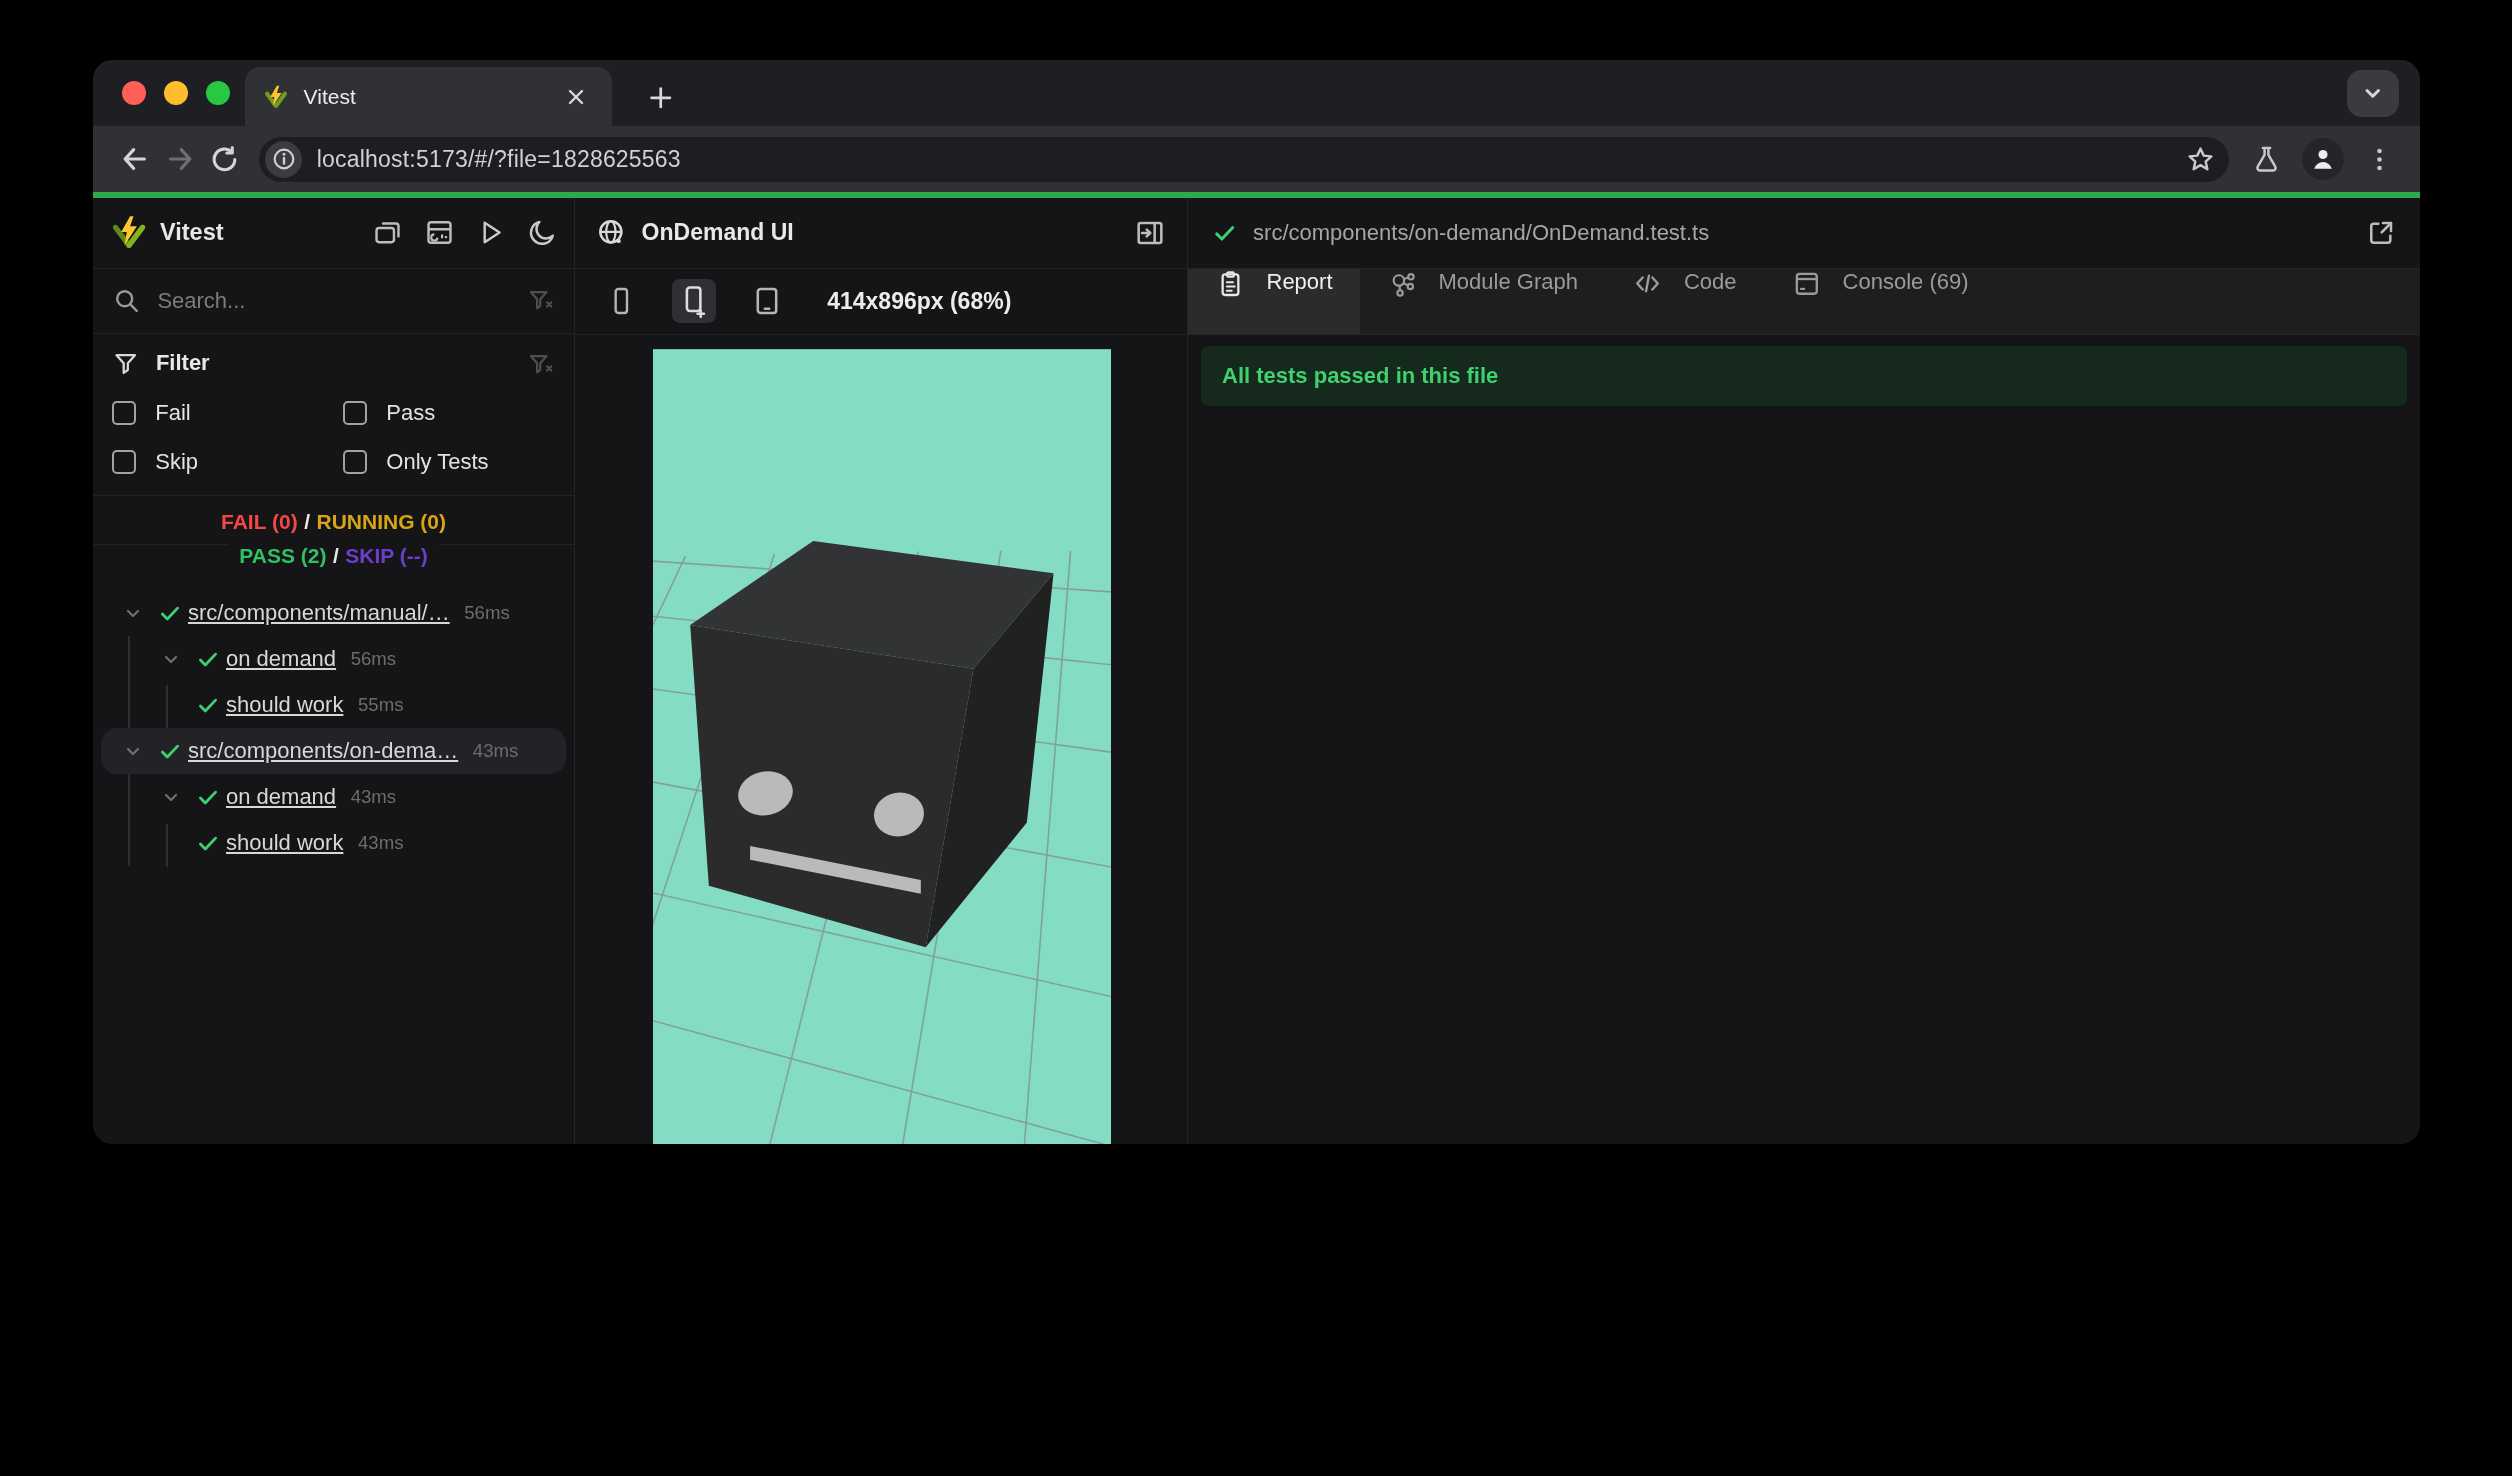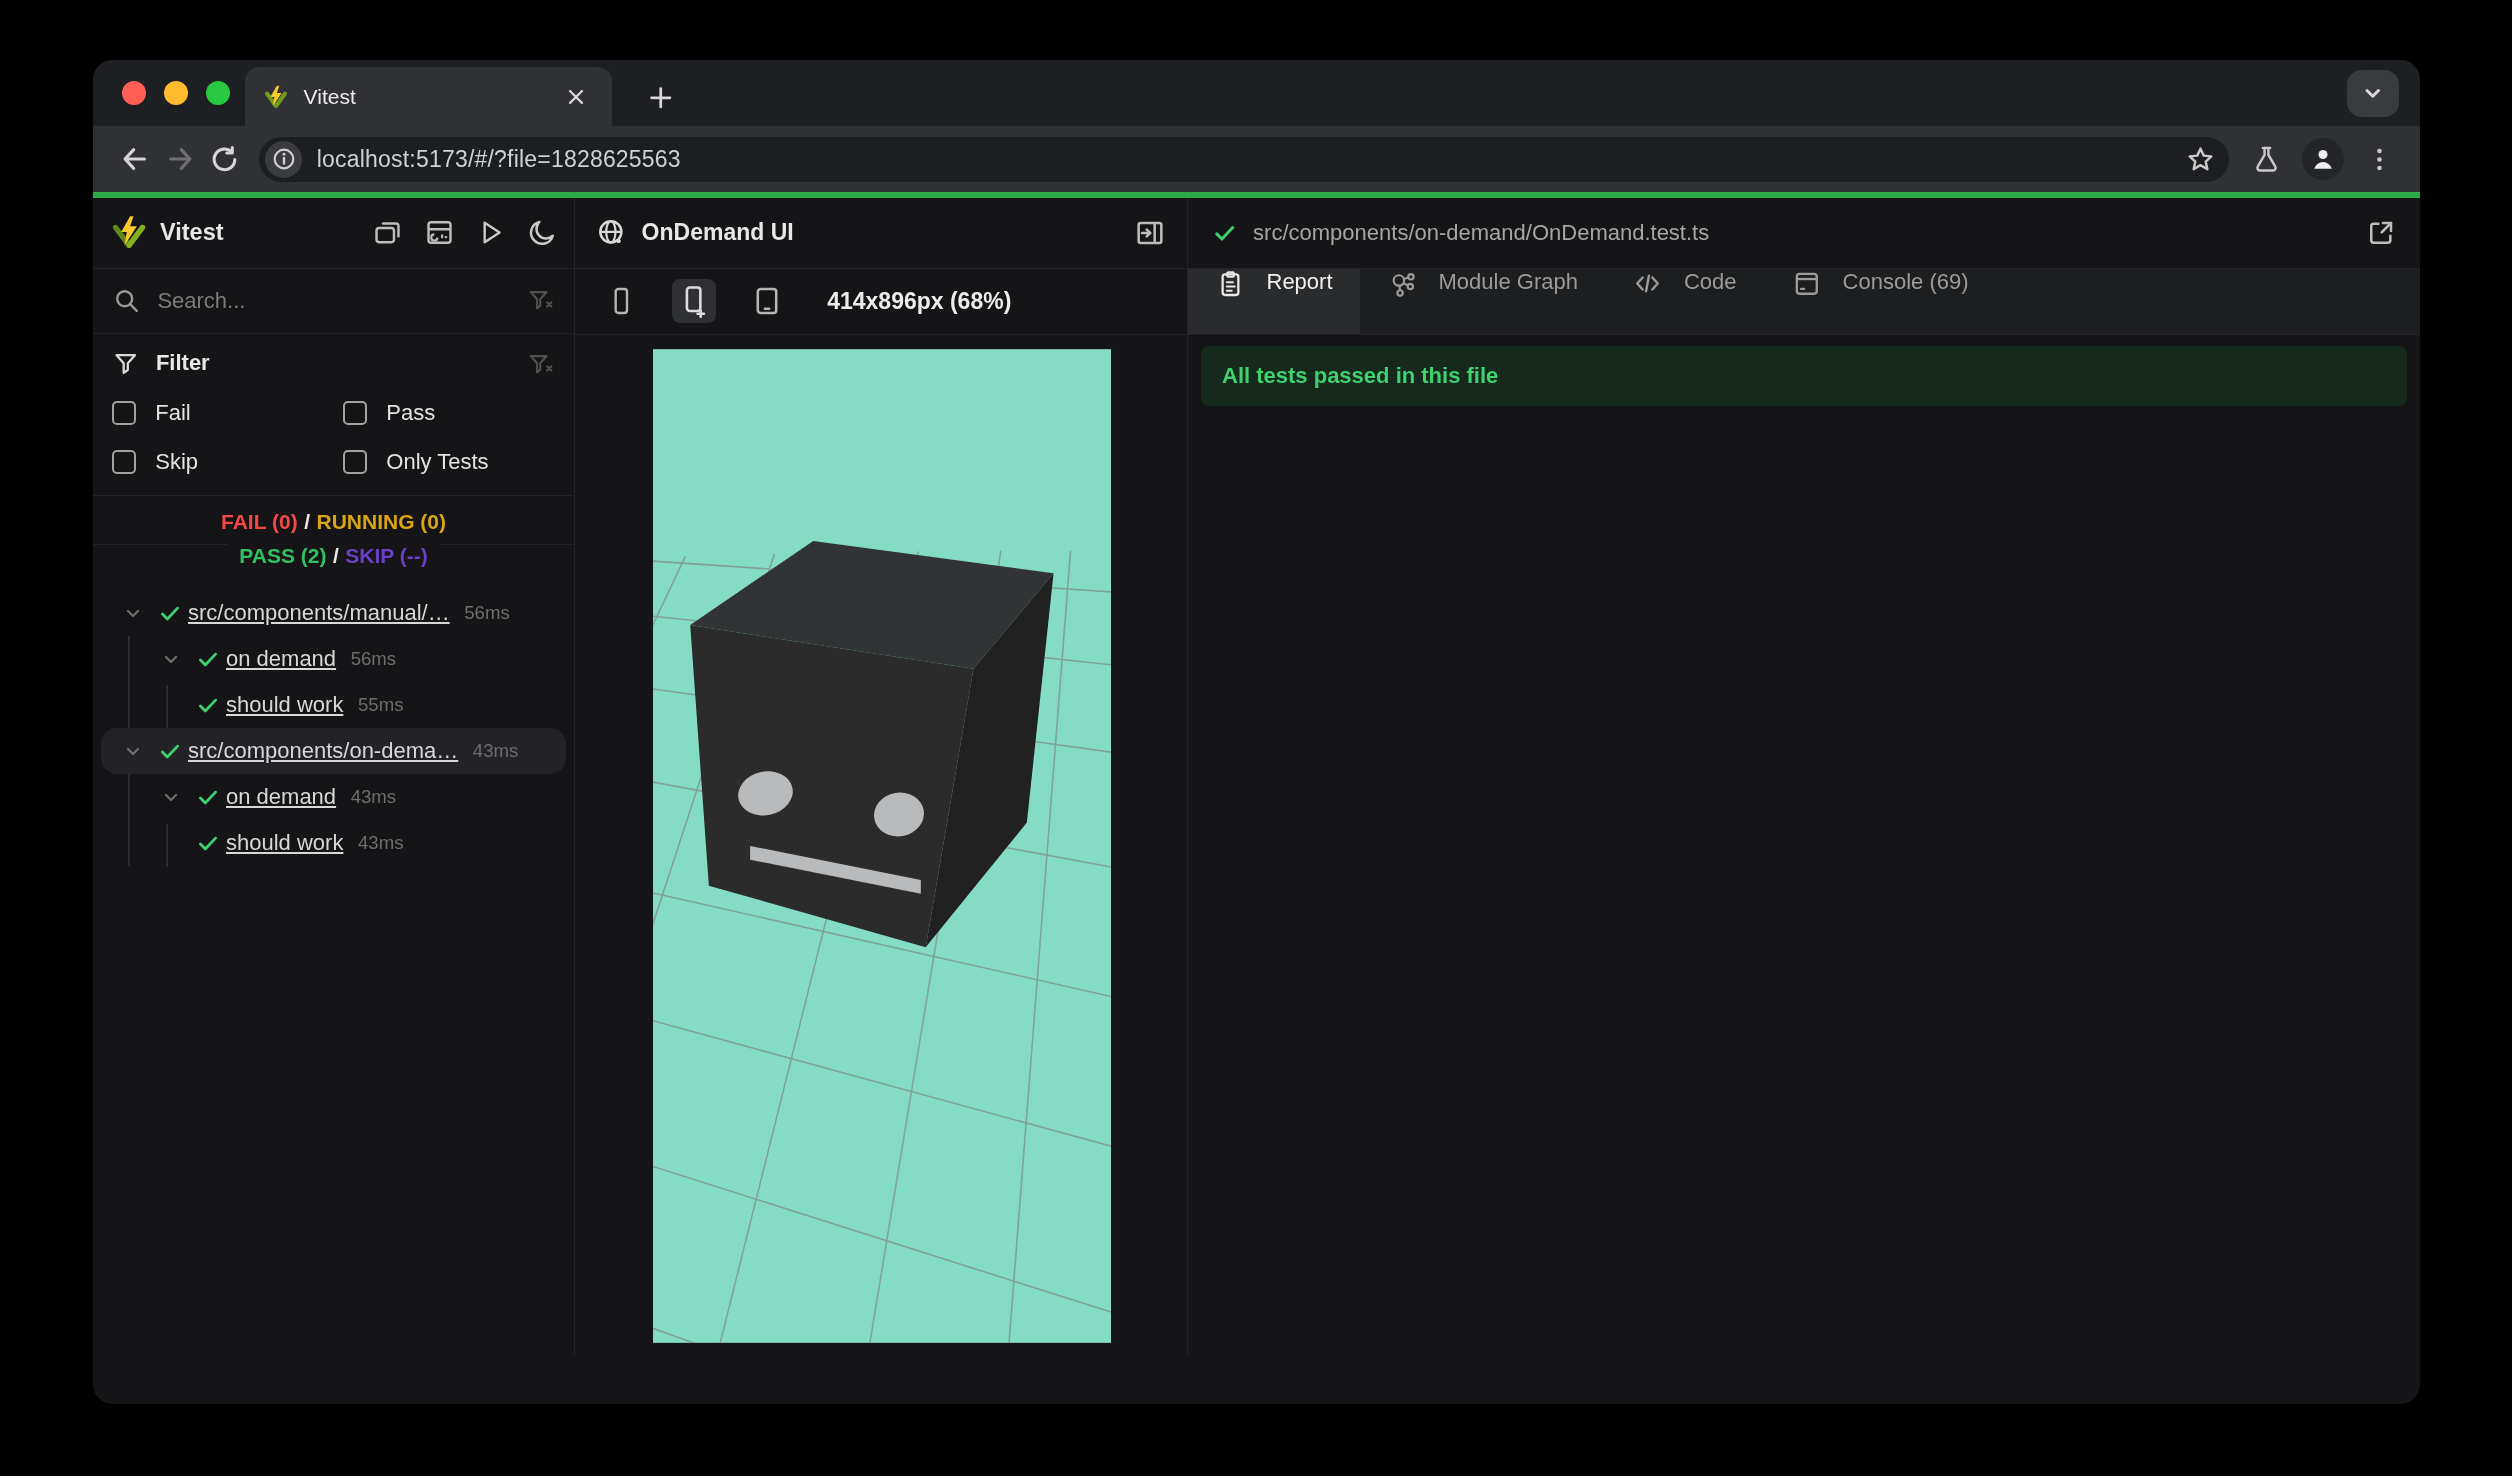--- a/index.html
+++ b/index.html
@@ -1,21 +1,21 @@
 <!DOCTYPE html>
 <html style="font-size:13px"><head>
 <meta charset="utf-8">
 <style>
   * { margin:0; padding:0; box-sizing:border-box; }
   html,body { width:2512px; height:1476px; background:#000; overflow:hidden;
     font-family:"Liberation Sans","DejaVu Sans",sans-serif; }
   .stage { position:relative; width:2512px; height:1476px; background:#000; }
 
   
-  .window { position:absolute; left:93px; top:60px; width:2327px; height:1344px;
+  .window { position:absolute; left:93px; top:60px; width:2327px; height:1084px;
     border-radius:19.4px; overflow:hidden; background:#151517;
     box-shadow:0 36px 89px rgba(0,0,0,.85), 0 9.7px 32px rgba(0,0,0,.6); }
 
   .titlebar { position:relative; height:66px; background:#1e1f22; }
   .lights { position:absolute; left:29px; top:21px; display:flex; gap:18px; }
   .light { width:24px; height:24px; border-radius:50%; }
   .light.red{ background:#ff5f57; } .light.yellow{ background:#febc2e; } .light.green{ background:#28c840; }
   .tab { position:absolute; left:152px; top:7.3px; width:367px; height:59px; background:#303134;
     border-radius:14.6px 14.6px 0 0; display:flex; align-items:center; padding:0 18px; }
   .tab .favicon { width:26px; height:26px; flex:0 0 auto; }

